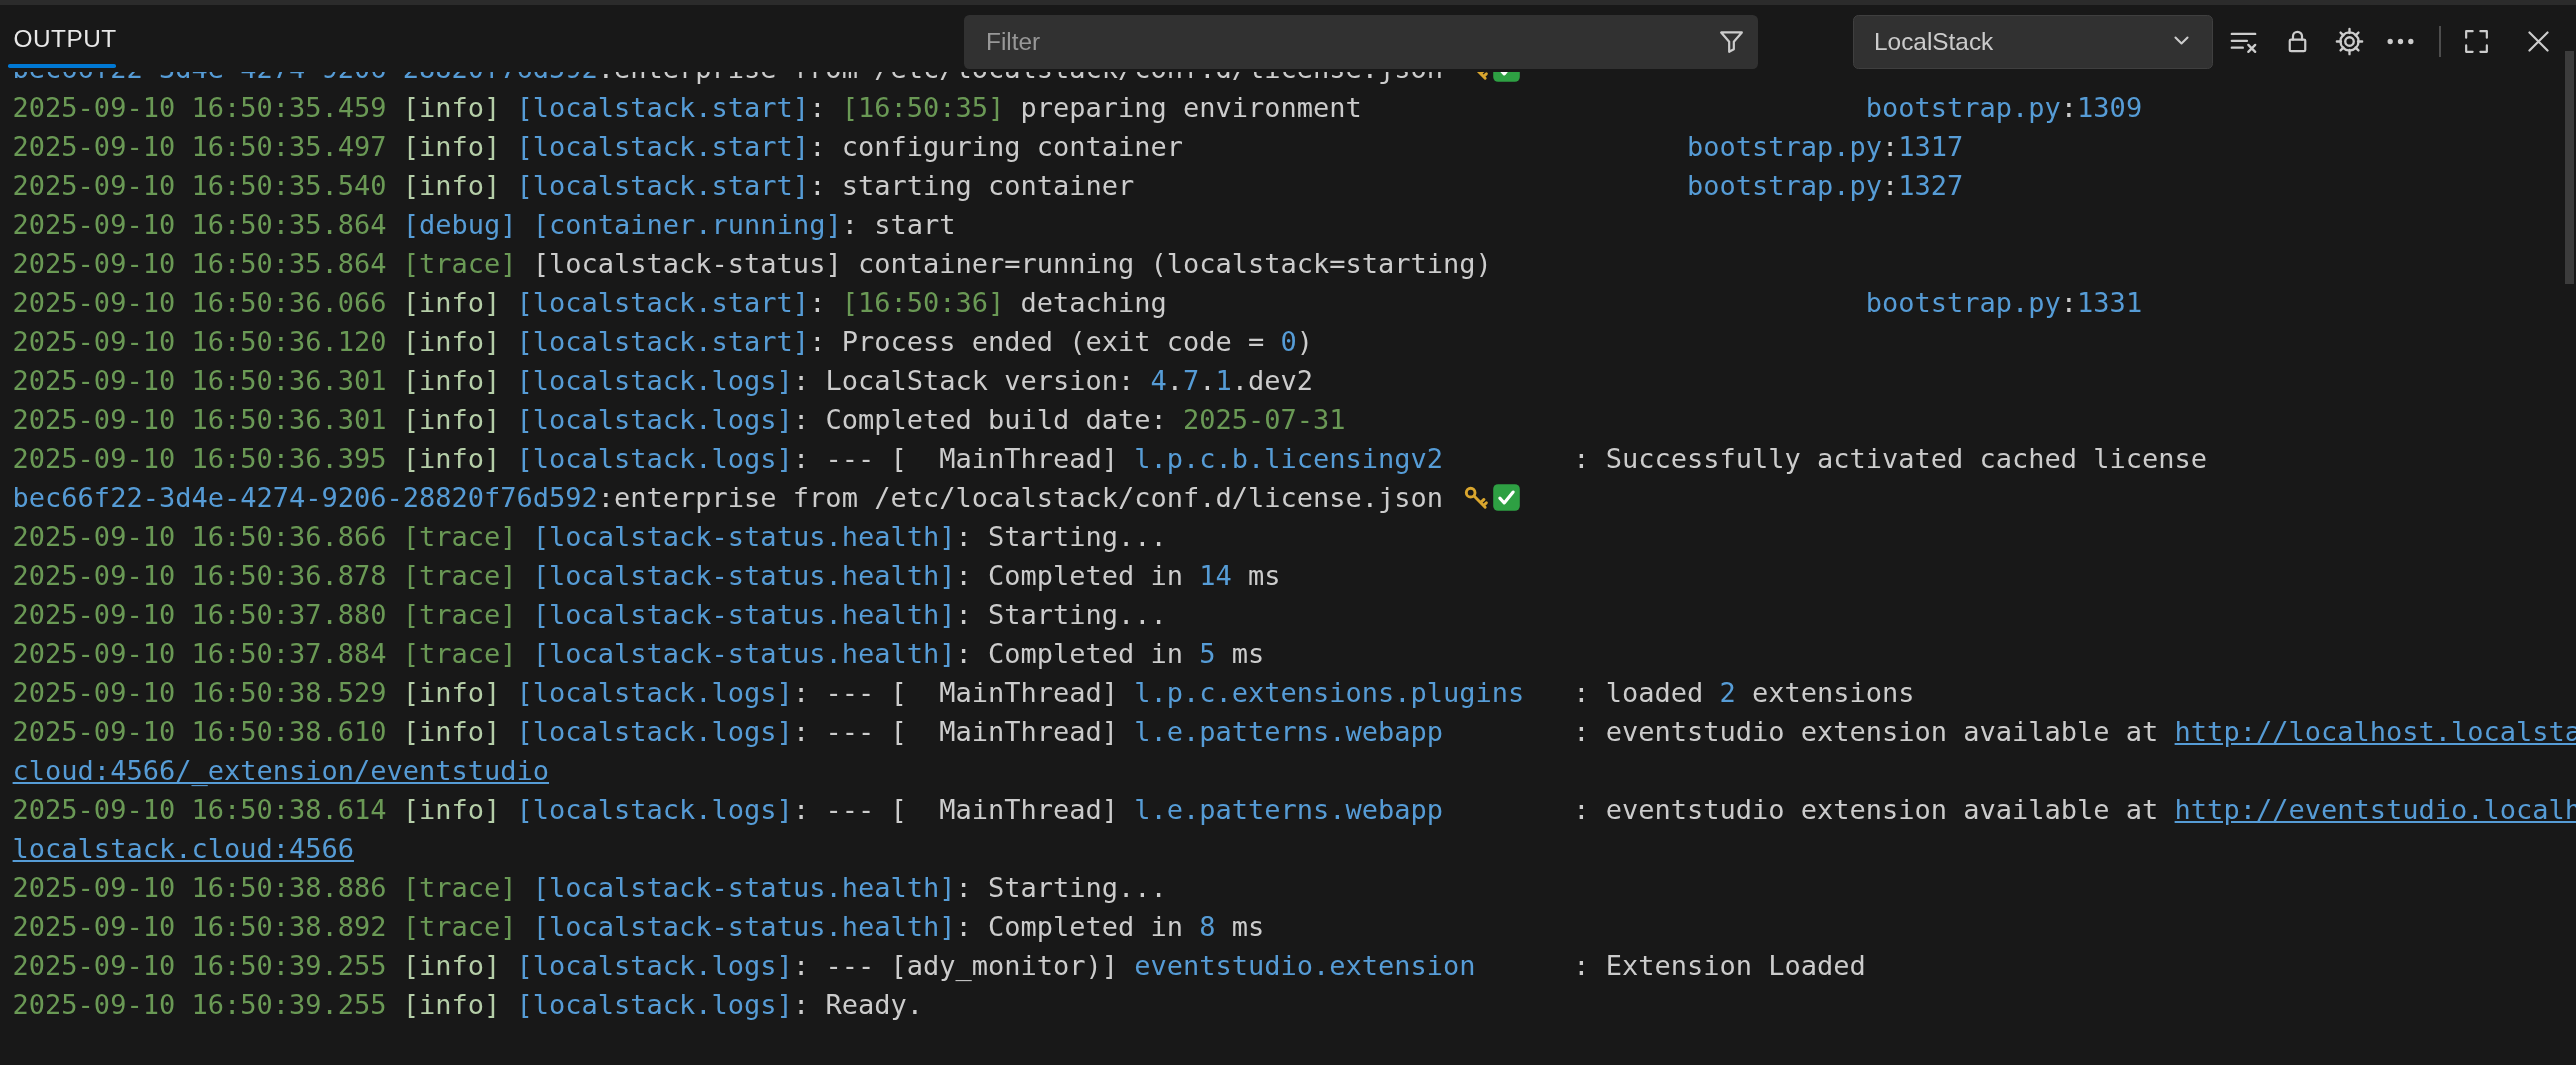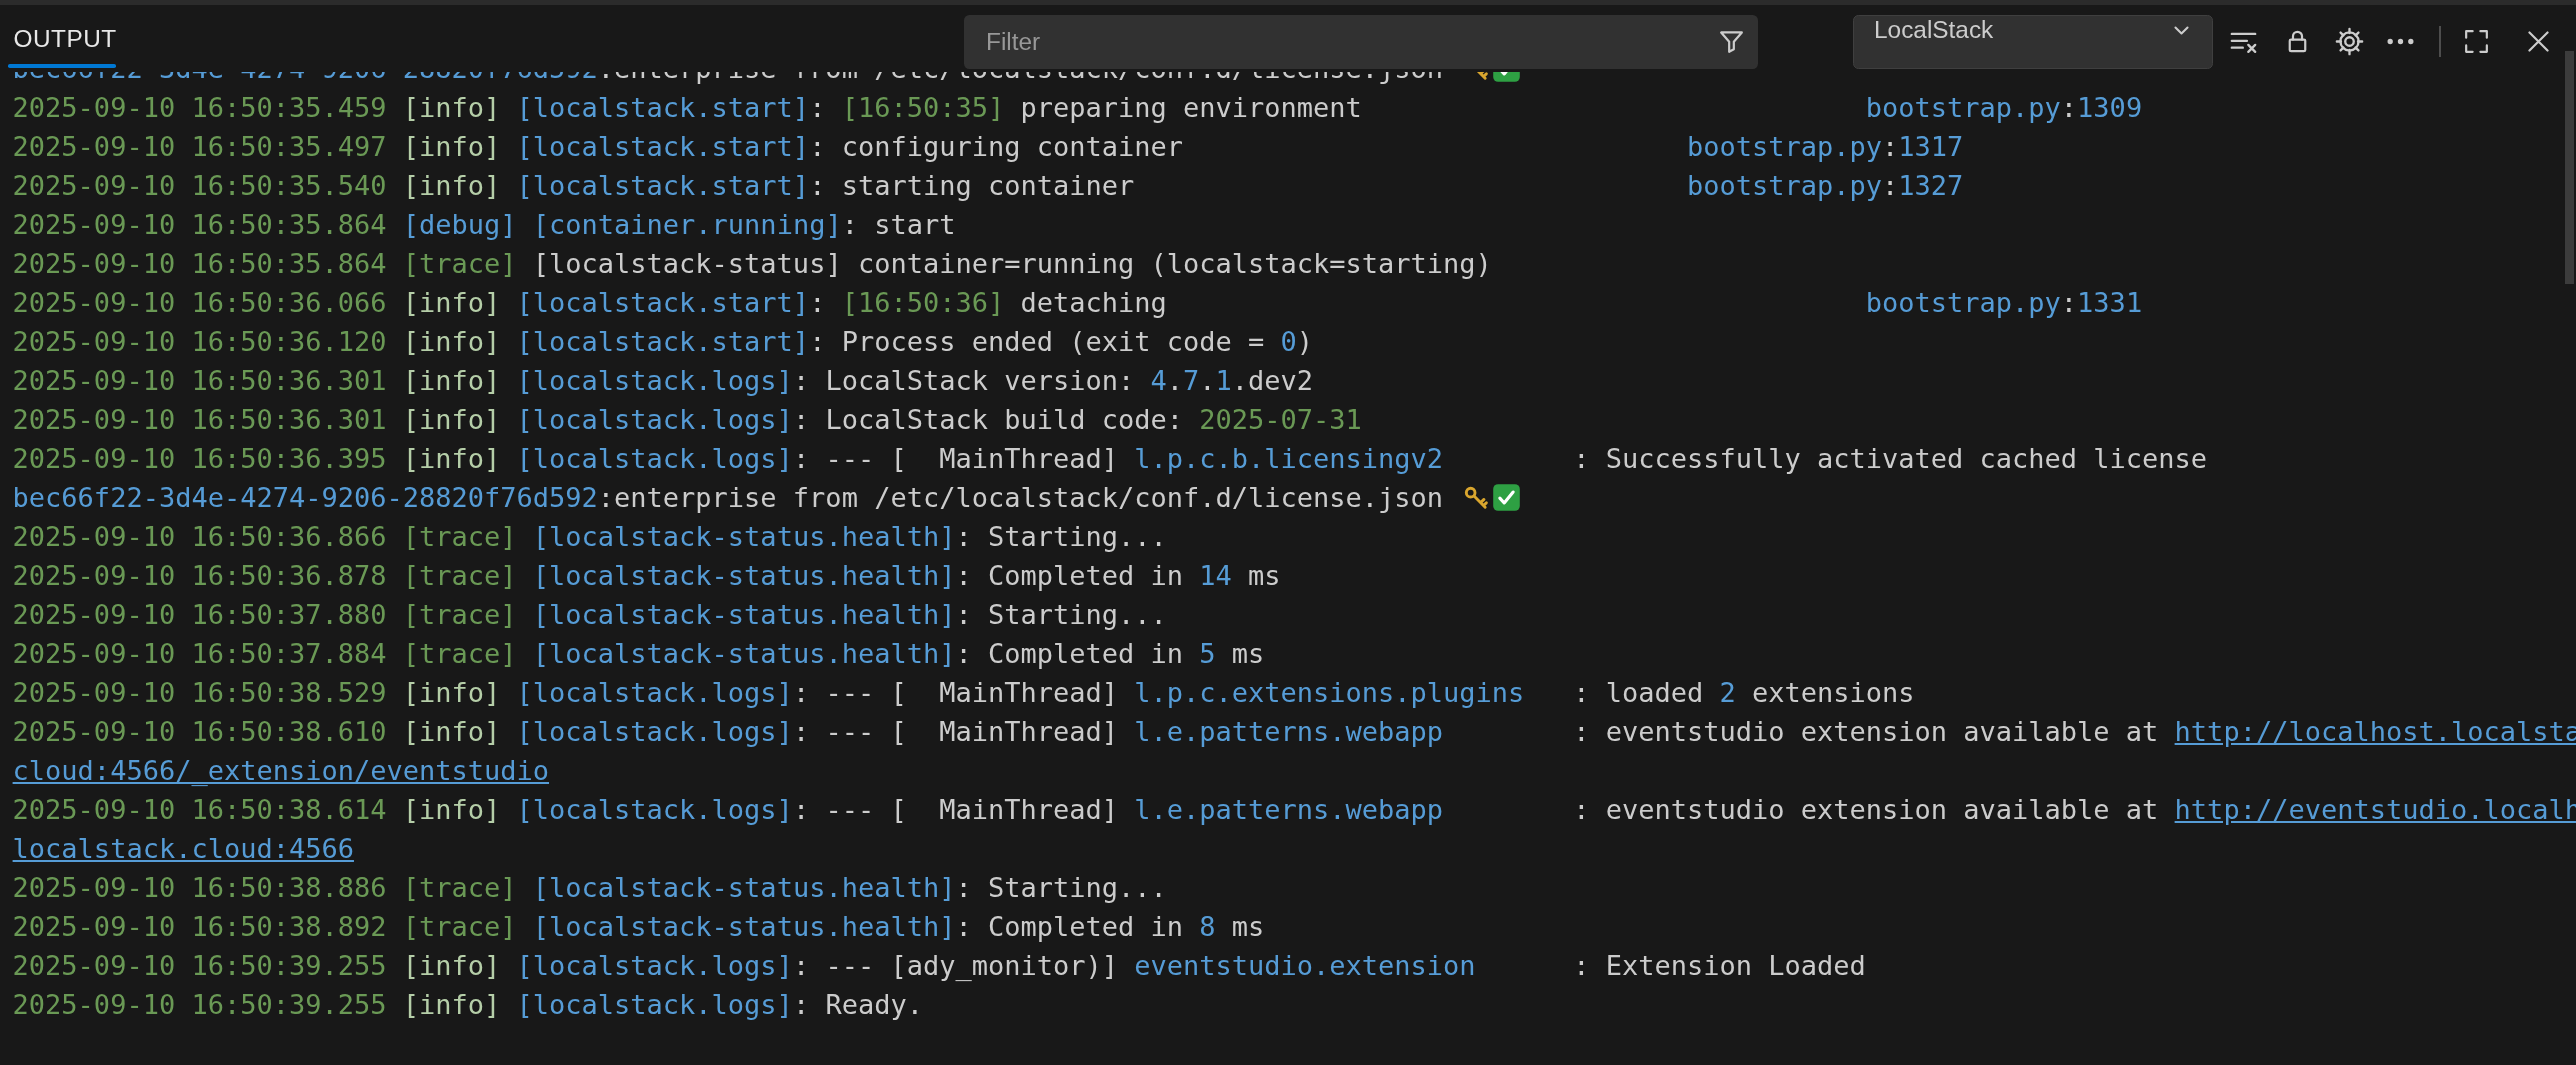--- a/index.html
+++ b/index.html
@@ -27,21 +27,21 @@
   #filter-box { position:absolute; left:964px; top:14.5px; width:794px; height:54px;
                 background:#313131; border-radius:5.4px; display:flex; align-items:center; }
   #filter-input { flex:1; background:transparent; border:none; outline:none;
                   padding-left:22px; font-size:24.4px; color:#cccccc;
                   font-family:"Liberation Sans", sans-serif; }
   #filter-input::placeholder { color:#989898; }
   .funnel-wrap { width:54px; display:flex; justify-content:center; cursor:pointer; }
 
   #channel-select { position:absolute; left:1853px; top:14.5px; width:360px; height:54px;
                     background:#313131; border:0.9px solid #3f3f3f; border-radius:5.4px;
-                    display:flex; align-items:flex-start; justify-content:space-between;
+                    display:flex; align-items:center; justify-content:space-between;
                     padding:0 16.3px 0 20px; cursor:pointer; }
   #channel-label { font-size:24.4px; color:#cccccc; }
 
   .tool-icon { position:absolute; top:24.4px; width:34px; height:34px; cursor:pointer;
                display:flex; align-items:center; justify-content:center; }
   #icon-clear    { left:2226px; }
   #icon-lock     { left:2280px; }
   #icon-gear     { left:2332px; }
   #icon-more     { left:2383px; }
   #toolbar-sep   { position:absolute; left:2439px; top:26px; width:1.8px; height:31px; background:#4d4d4d; }
@@ -66,21 +66,21 @@
             <path d="M6.5 12.5l3.6 4L17.5 7.5" fill="none" stroke="#ffffff" stroke-width="2.6" stroke-linecap="round" stroke-linejoin="round"></path>
           </svg></span></div>
       <div class="log-line"><span style="color: rgb(106, 153, 85);">2025-09-10 16:50:35.459 </span><span style="color: rgb(181, 206, 168);">[info] </span><span style="color: rgb(86, 156, 214);">[localstack.start]</span><span style="color: rgb(204, 204, 204);">: </span><span style="color: rgb(106, 153, 85);">[16:50:35]</span><span style="color: rgb(204, 204, 204);"> preparing environment</span><span style="color: rgb(204, 204, 204);">                               </span><span style="color: rgb(86, 156, 214);">bootstrap.py</span><span style="color: rgb(204, 204, 204);">:</span><span style="color: rgb(86, 156, 214);">1309</span></div>
       <div class="log-line"><span style="color: rgb(106, 153, 85);">2025-09-10 16:50:35.497 </span><span style="color: rgb(181, 206, 168);">[info] </span><span style="color: rgb(86, 156, 214);">[localstack.start]</span><span style="color: rgb(204, 204, 204);">: configuring container</span><span style="color: rgb(204, 204, 204);">                               </span><span style="color: rgb(86, 156, 214);">bootstrap.py</span><span style="color: rgb(204, 204, 204);">:</span><span style="color: rgb(86, 156, 214);">1317</span></div>
       <div class="log-line"><span style="color: rgb(106, 153, 85);">2025-09-10 16:50:35.540 </span><span style="color: rgb(181, 206, 168);">[info] </span><span style="color: rgb(86, 156, 214);">[localstack.start]</span><span style="color: rgb(204, 204, 204);">: starting container</span><span style="color: rgb(204, 204, 204);">                                  </span><span style="color: rgb(86, 156, 214);">bootstrap.py</span><span style="color: rgb(204, 204, 204);">:</span><span style="color: rgb(86, 156, 214);">1327</span></div>
       <div class="log-line"><span style="color: rgb(106, 153, 85);">2025-09-10 16:50:35.864 </span><span style="color: rgb(86, 156, 214);">[debug]</span><span style="color: rgb(204, 204, 204);"> </span><span style="color: rgb(86, 156, 214);">[container.running]</span><span style="color: rgb(204, 204, 204);">: start</span></div>
       <div class="log-line"><span style="color: rgb(106, 153, 85);">2025-09-10 16:50:35.864 </span><span style="color: rgb(106, 153, 85);">[trace]</span><span style="color: rgb(204, 204, 204);"> [localstack-status] container=running (localstack=starting)</span></div>
       <div class="log-line"><span style="color: rgb(106, 153, 85);">2025-09-10 16:50:36.066 </span><span style="color: rgb(181, 206, 168);">[info] </span><span style="color: rgb(86, 156, 214);">[localstack.start]</span><span style="color: rgb(204, 204, 204);">: </span><span style="color: rgb(106, 153, 85);">[16:50:36]</span><span style="color: rgb(204, 204, 204);"> detaching</span><span style="color: rgb(204, 204, 204);">                                           </span><span style="color: rgb(86, 156, 214);">bootstrap.py</span><span style="color: rgb(204, 204, 204);">:</span><span style="color: rgb(86, 156, 214);">1331</span></div>
       <div class="log-line"><span style="color: rgb(106, 153, 85);">2025-09-10 16:50:36.120 </span><span style="color: rgb(181, 206, 168);">[info] </span><span style="color: rgb(86, 156, 214);">[localstack.start]</span><span style="color: rgb(204, 204, 204);">: Process ended (exit code = </span><span style="color: rgb(86, 156, 214);">0</span><span style="color: rgb(204, 204, 204);">)</span></div>
       <div class="log-line"><span style="color: rgb(106, 153, 85);">2025-09-10 16:50:36.301 </span><span style="color: rgb(181, 206, 168);">[info] </span><span style="color: rgb(86, 156, 214);">[localstack.logs]</span><span style="color: rgb(204, 204, 204);">: LocalStack version: </span><span style="color: rgb(86, 156, 214);">4</span><span style="color: rgb(204, 204, 204);">.</span><span style="color: rgb(86, 156, 214);">7</span><span style="color: rgb(204, 204, 204);">.</span><span style="color: rgb(86, 156, 214);">1</span><span style="color: rgb(204, 204, 204);">.dev2</span></div>
-      <div class="log-line"><span style="color: rgb(106, 153, 85);">2025-09-10 16:50:36.301 </span><span style="color: rgb(181, 206, 168);">[info] </span><span style="color: rgb(86, 156, 214);">[localstack.logs]</span><span style="color: rgb(204, 204, 204);">: LocalStack build code: </span><span style="color: rgb(106, 153, 85);">2025-07-31</span></div>
+      <div class="log-line"><span style="color: rgb(106, 153, 85);">2025-09-10 16:50:36.301 </span><span style="color: rgb(181, 206, 168);">[info] </span><span style="color: rgb(86, 156, 214);">[localstack.logs]</span><span style="color: rgb(204, 204, 204);">: Completed build date: </span><span style="color: rgb(106, 153, 85);">2025-07-31</span></div>
       <div class="log-line"><span style="color: rgb(106, 153, 85);">2025-09-10 16:50:36.395 </span><span style="color: rgb(181, 206, 168);">[info] </span><span style="color: rgb(86, 156, 214);">[localstack.logs]</span><span style="color: rgb(204, 204, 204);">: --- [  MainThread] </span><span style="color: rgb(86, 156, 214);">l.p.c.b.licensingv2</span><span style="color: rgb(204, 204, 204);">        : Successfully activated cached license</span></div>
       <div class="log-line"><span style="color: rgb(86, 156, 214);">bec66f22-3d4e-4274-9206-28820f76d592</span><span style="color: rgb(204, 204, 204);">:enterprise from /etc/localstack/conf.d/license.json </span><span><svg class="emoji" width="29" height="29" viewBox="0 0 24 24" fill="none" stroke="#D9A62E" stroke-width="2.4" stroke-linecap="round">
             <circle cx="8" cy="8" r="3.6"></circle>
             <path d="M10.8 10.8L20 20M16.2 16.2l2.8-2.6M18.6 18.6l2.4-2.2"></path>
           </svg></span><span><svg class="emoji" width="29" height="29" viewBox="0 0 24 24">
             <rect x="1" y="1" width="22" height="22" rx="4" fill="#2EA043"></rect>
             <path d="M6.5 12.5l3.6 4L17.5 7.5" fill="none" stroke="#ffffff" stroke-width="2.6" stroke-linecap="round" stroke-linejoin="round"></path>
           </svg></span></div>
       <div class="log-line"><span style="color: rgb(106, 153, 85);">2025-09-10 16:50:36.866 </span><span style="color: rgb(106, 153, 85);">[trace]</span><span style="color: rgb(204, 204, 204);"> </span><span style="color: rgb(86, 156, 214);">[localstack-status.health]</span><span style="color: rgb(204, 204, 204);">: Starting...</span></div>
       <div class="log-line"><span style="color: rgb(106, 153, 85);">2025-09-10 16:50:36.878 </span><span style="color: rgb(106, 153, 85);">[trace]</span><span style="color: rgb(204, 204, 204);"> </span><span style="color: rgb(86, 156, 214);">[localstack-status.health]</span><span style="color: rgb(204, 204, 204);">: Completed in </span><span style="color: rgb(86, 156, 214);">14</span><span style="color: rgb(204, 204, 204);"> ms</span></div>

